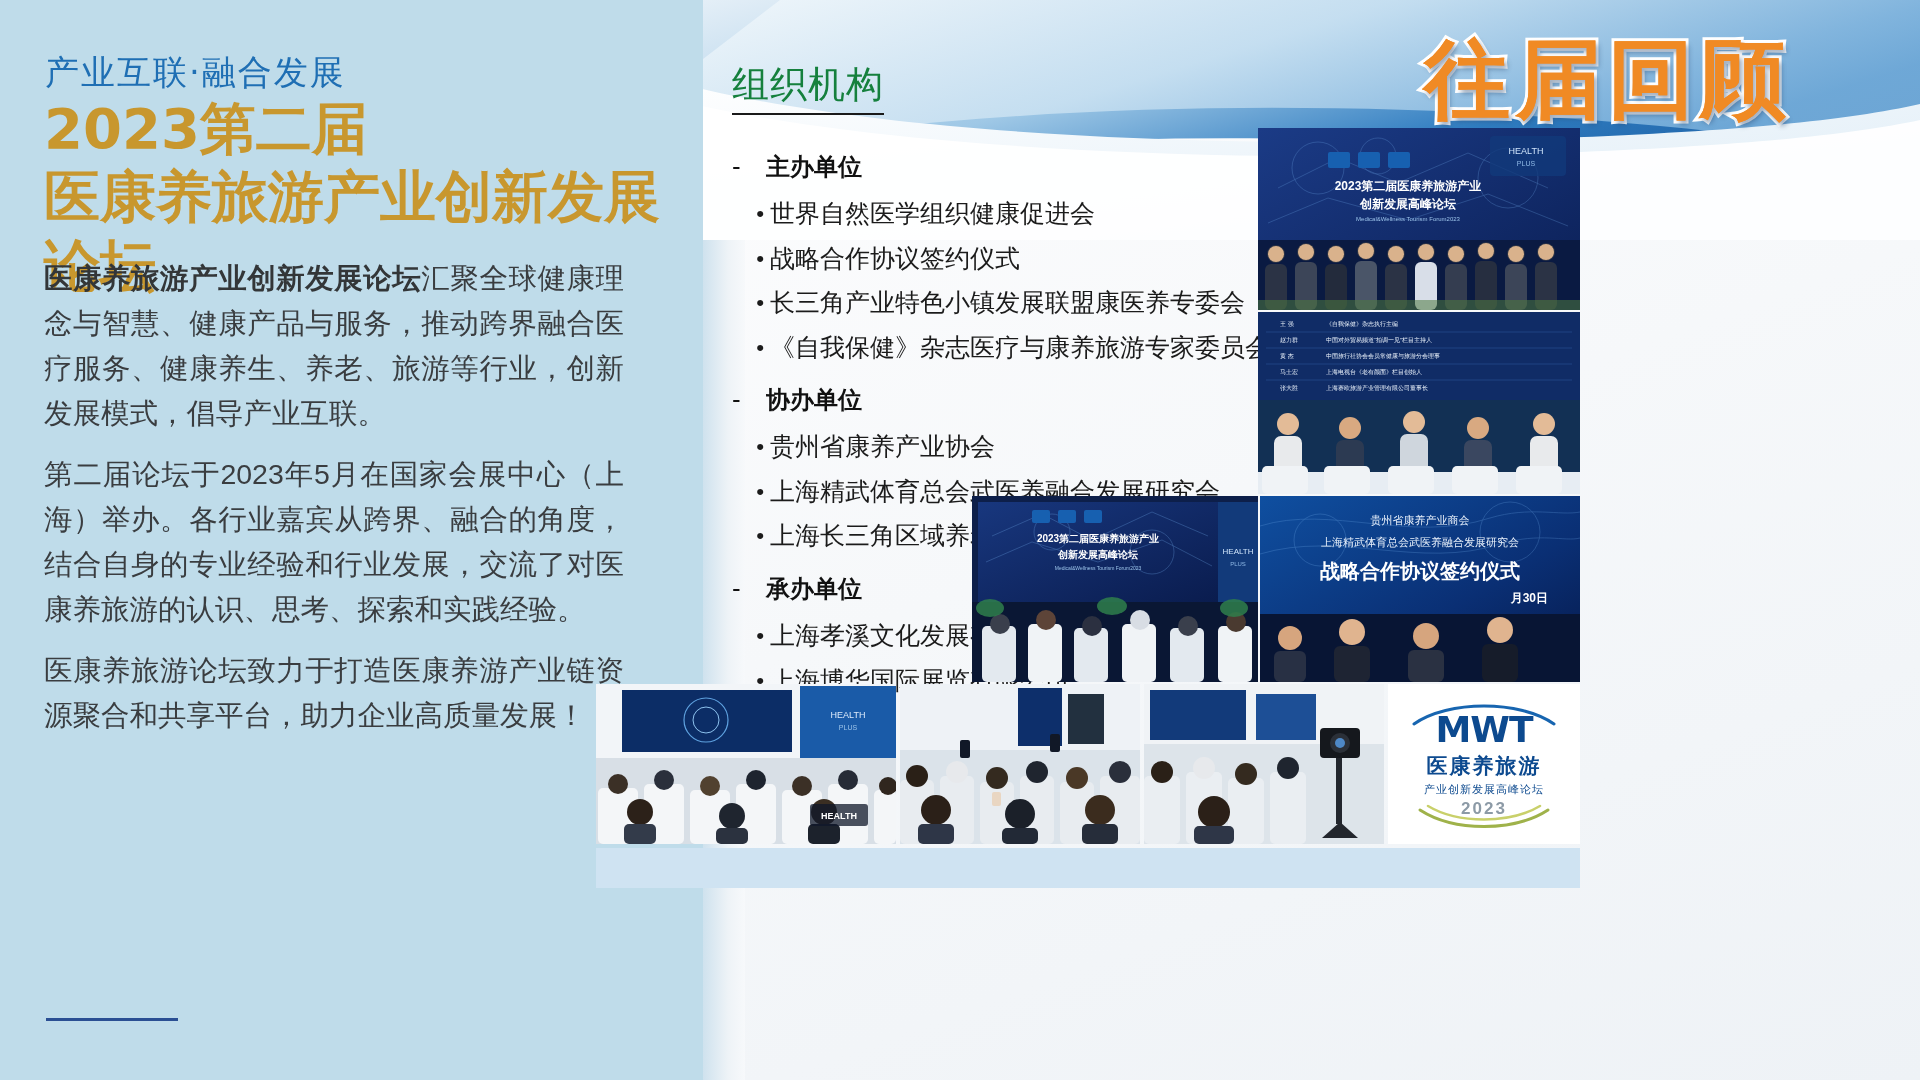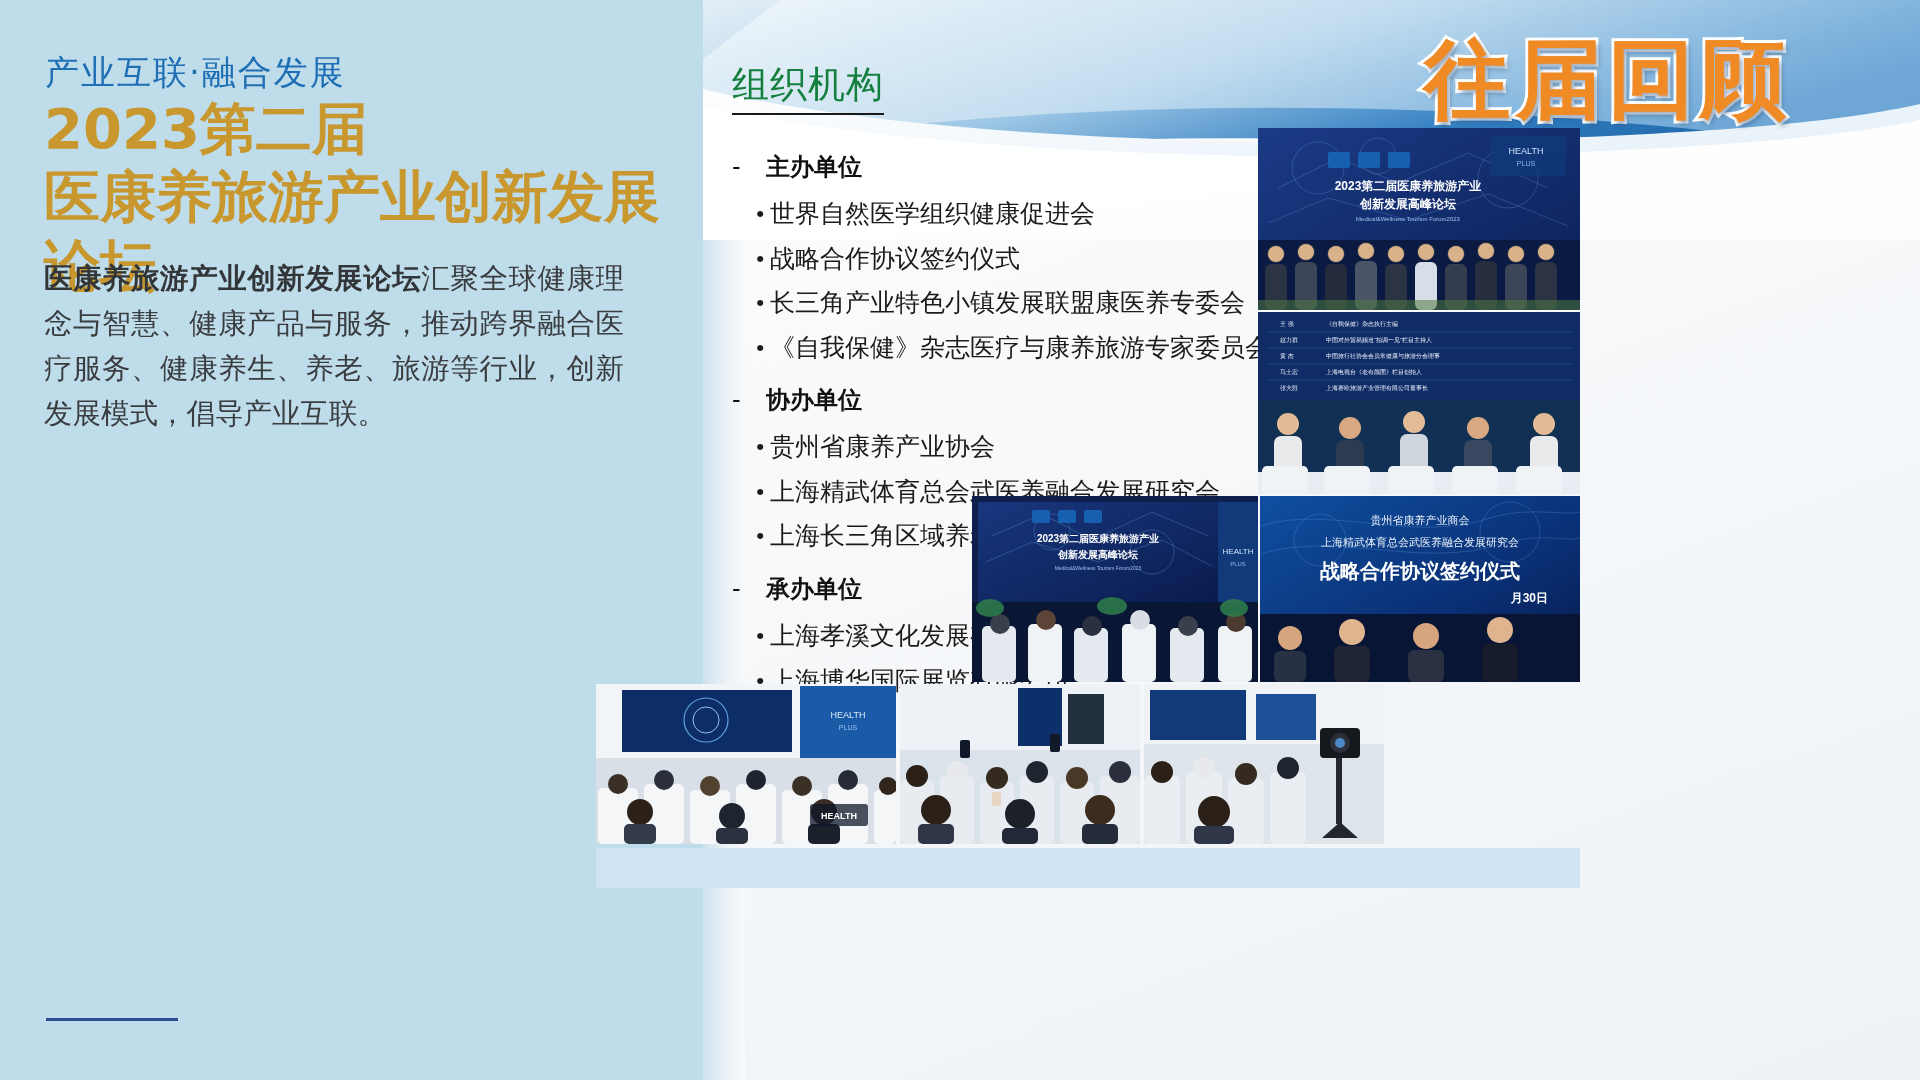--- a/index.html
+++ b/index.html
@@ -182,20 +182,22 @@
   <div class="left-panel">
     <div class="kicker">产业互联·融合发展</div>
 
     <div class="title-gold">
       <div>2023第二届</div>
       <div>医康养旅游产业创新发展论坛</div>
     </div>
 
     <div class="body-wrap">
       <p><span class="lead-bold">医康养旅游产业创新发展论坛</span><span>汇聚全球健康理念与智慧、健康产品与服务，推动跨界融合医疗服务、健康养生、养老、旅游等行业，创新发展模式，倡导产业互联。</span></p>
+      <p>第二届论坛于2023年5月在国家会展中心（上海）举办。各行业嘉宾从跨界、融合的角度，结合自身的专业经验和行业发展，交流了对医康养旅游的认识、思考、探索和实践经验。</p>
+      <p>医康养旅游论坛致力于打造医康养游产业链资源聚合和共享平台，助力企业高质量发展！</p>
     </div>
 
     <div class="rule"></div>
   </div>
 
   <div class="org">
     <div class="org-head">组织机构</div>
 
     <div class="org-list">
 
@@ -580,16 +582,30 @@
       <g>
         <rect x="176" y="44" width="40" height="30" rx="4" fill="#15181d"></rect>
         <circle cx="196" cy="59" r="10" fill="#2b3038"></circle>
         <circle cx="196" cy="59" r="5" fill="#4e88c6"></circle>
         <rect x="192" y="74" width="6" height="66" fill="#22262d"></rect>
         <path d="M178,154 L196,138 L214,154 Z" fill="#22262d"></path>
       </g>
     </svg>
   </div>
 
+  <div class="photo p8">
+    <svg class="scene" viewBox="0 0 192 160" preserveAspectRatio="none">
+      <rect width="192" height="160" fill="#ffffff"></rect>
+      <path d="M26,40 C60,16 132,16 166,40" stroke="#1765b0" stroke-width="3" fill="none" stroke-linecap="round"></path>
+      <path d="M32,126 C66,148 126,148 160,126" stroke="#9fb24a" stroke-width="3" fill="none" stroke-linecap="round"></path>
+      <path d="M40,122 C70,140 122,140 152,122" stroke="#c9d06a" stroke-width="2.5" fill="none" stroke-linecap="round"></path>
+    </svg>
+    <div class="logo-wrap">
+      <div class="logo-mwt">MWT</div>
+      <div class="logo-cn">医康养旅游</div>
+      <div class="logo-sub">产业创新发展高峰论坛</div>
+      <div class="logo-year">2023</div>
+    </div>
+  </div>
 
   <div class="bottom-bar"></div>
 
 </div>
 
 </body></html>

